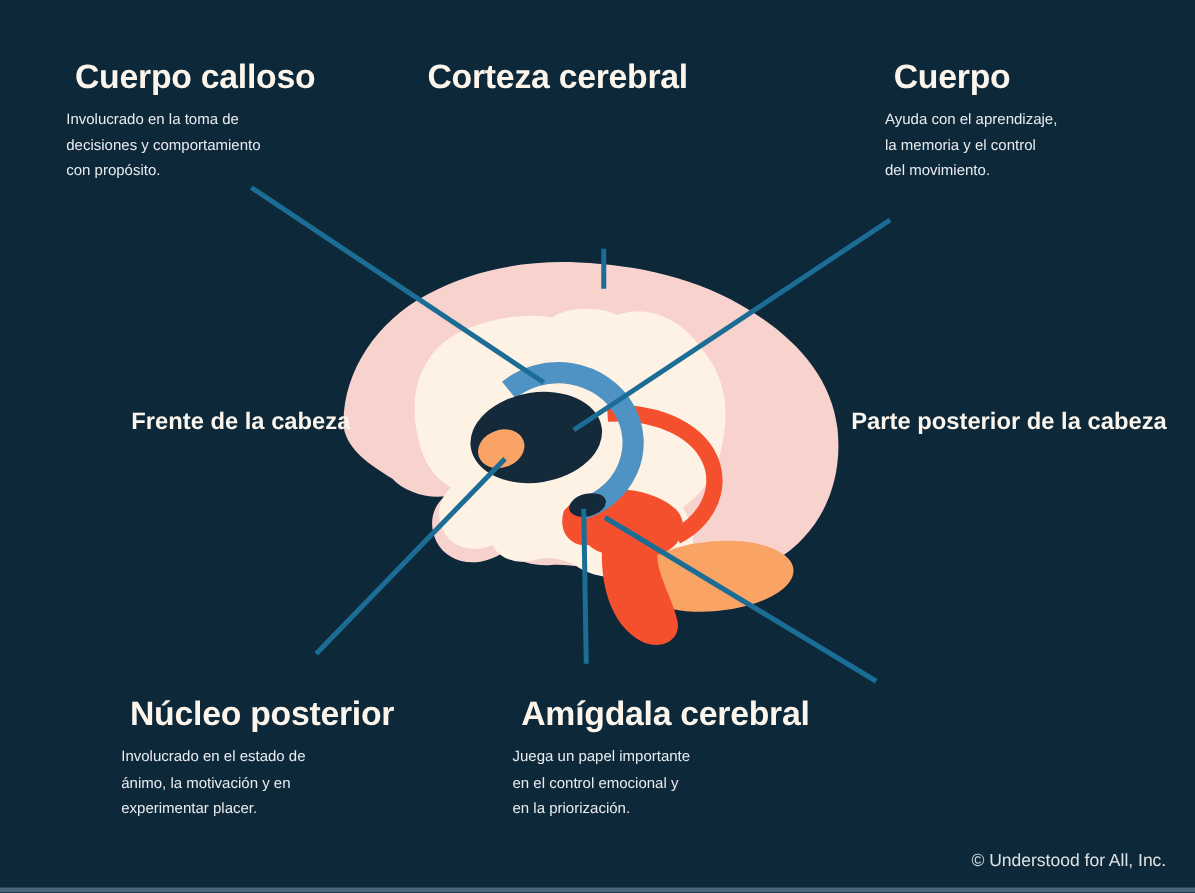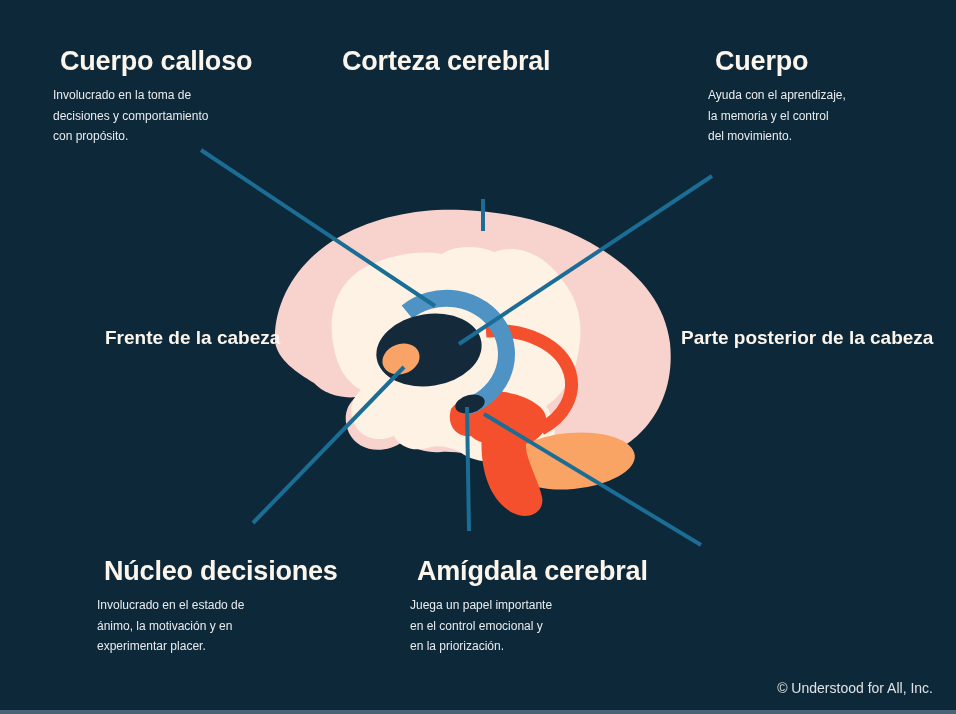--- a/index.html
+++ b/index.html
@@ -155,21 +155,21 @@
     <h2>Cuerpo</h2>
     <p>Ayuda con el aprendizaje,
 la memoria y el control
 del movimiento.</p>
   </div>
 
   <div class="orientation-label" style="left:69px; top:327px;margin-left:36px;">Frente de la cabeza</div>
   <div class="orientation-label" style="left:681px; top:327px;">Parte posterior de la cabeza</div>
 
   <div class="label-block" style="left:97px; top:556px;">
-    <h2>Núcleo decisiones</h2>
+    <h2>Núcleo posterior</h2>
     <p>Involucrado en el estado de
 ánimo, la motivación y en
 experimentar placer.</p>
   </div>
 
   <div class="label-block" style="left:410px; top:556px;">
     <h2>Amígdala cerebral</h2>
     <p>Juega un papel importante
 en el control emocional y
 en la priorización.</p>

